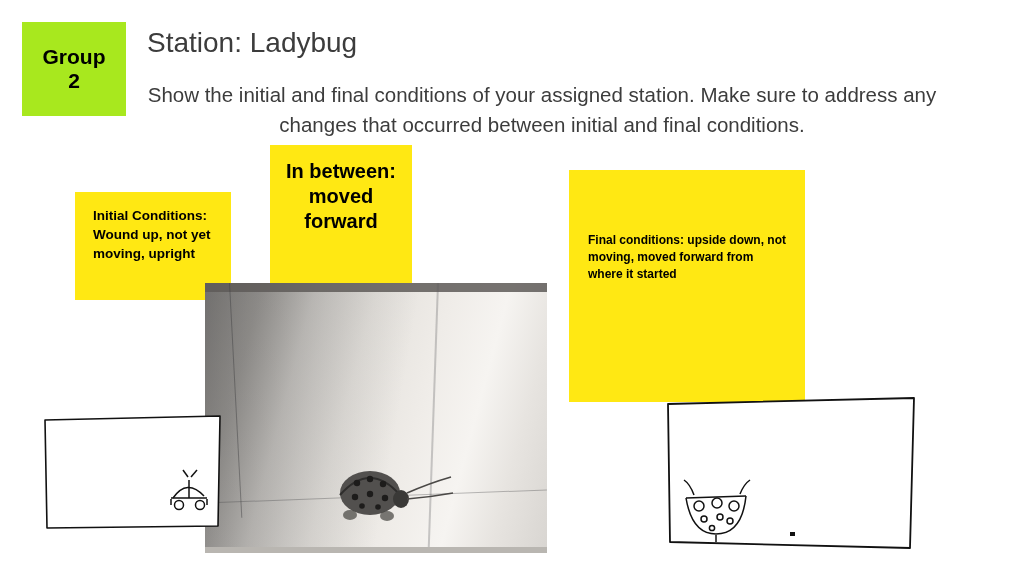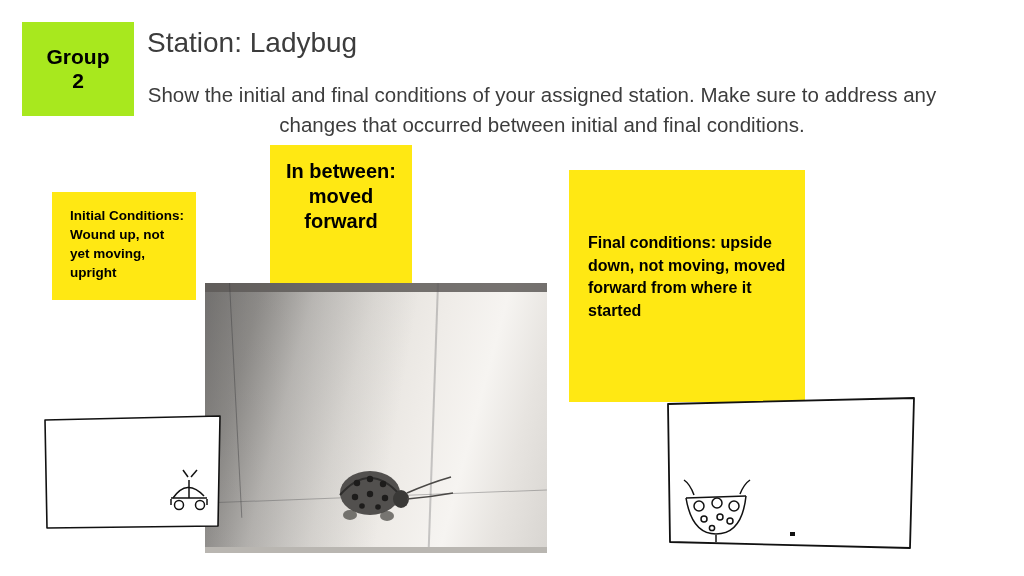--- a/index.html
+++ b/index.html
@@ -14,21 +14,21 @@
     overflow: hidden;
     font-family: "Liberation Sans", sans-serif;
     color: #000000;
   }
 
   
   #group-badge {
     position: absolute;
     left: 22px;
     top: 22px;
-    width: 112px;
+    width: 104px;
     height: 94px;
     background: #a8e81e;
     display: flex;
     align-items: center;
     justify-content: center;
     text-align: center;
   }
   #group-badge .badge-text {
     font-weight: bold;
     font-size: 21px;
@@ -57,23 +57,23 @@
   }
 
   
   .sticky {
     position: absolute;
     background: #ffe813;
     font-weight: bold;
     color: #000;
   }
   #note-initial {
-    left: 52px;
+    left: 75px;
     top: 192px;
-    width: 144px;
+    width: 156px;
     height: 108px;
     padding: 14px 10px 12px 18px;
     box-sizing: border-box;
     font-size: 13.5px;
     line-height: 1.42;
   }
   #note-between {
     left: 270px;
     top: 145px;
     width: 142px;
@@ -84,21 +84,21 @@
     font-size: 20px;
     line-height: 1.25;
   }
   #note-final {
     left: 569px;
     top: 170px;
     width: 236px;
     height: 232px;
     box-sizing: border-box;
     padding: 62px 18px 0 19px;
-    font-size: 16px;
+    font-size: 12px;
     line-height: 1.42;
   }
 
   
   #photo {
     position: absolute;
     left: 205px;
     top: 283px;
     width: 342px;
     height: 270px;

